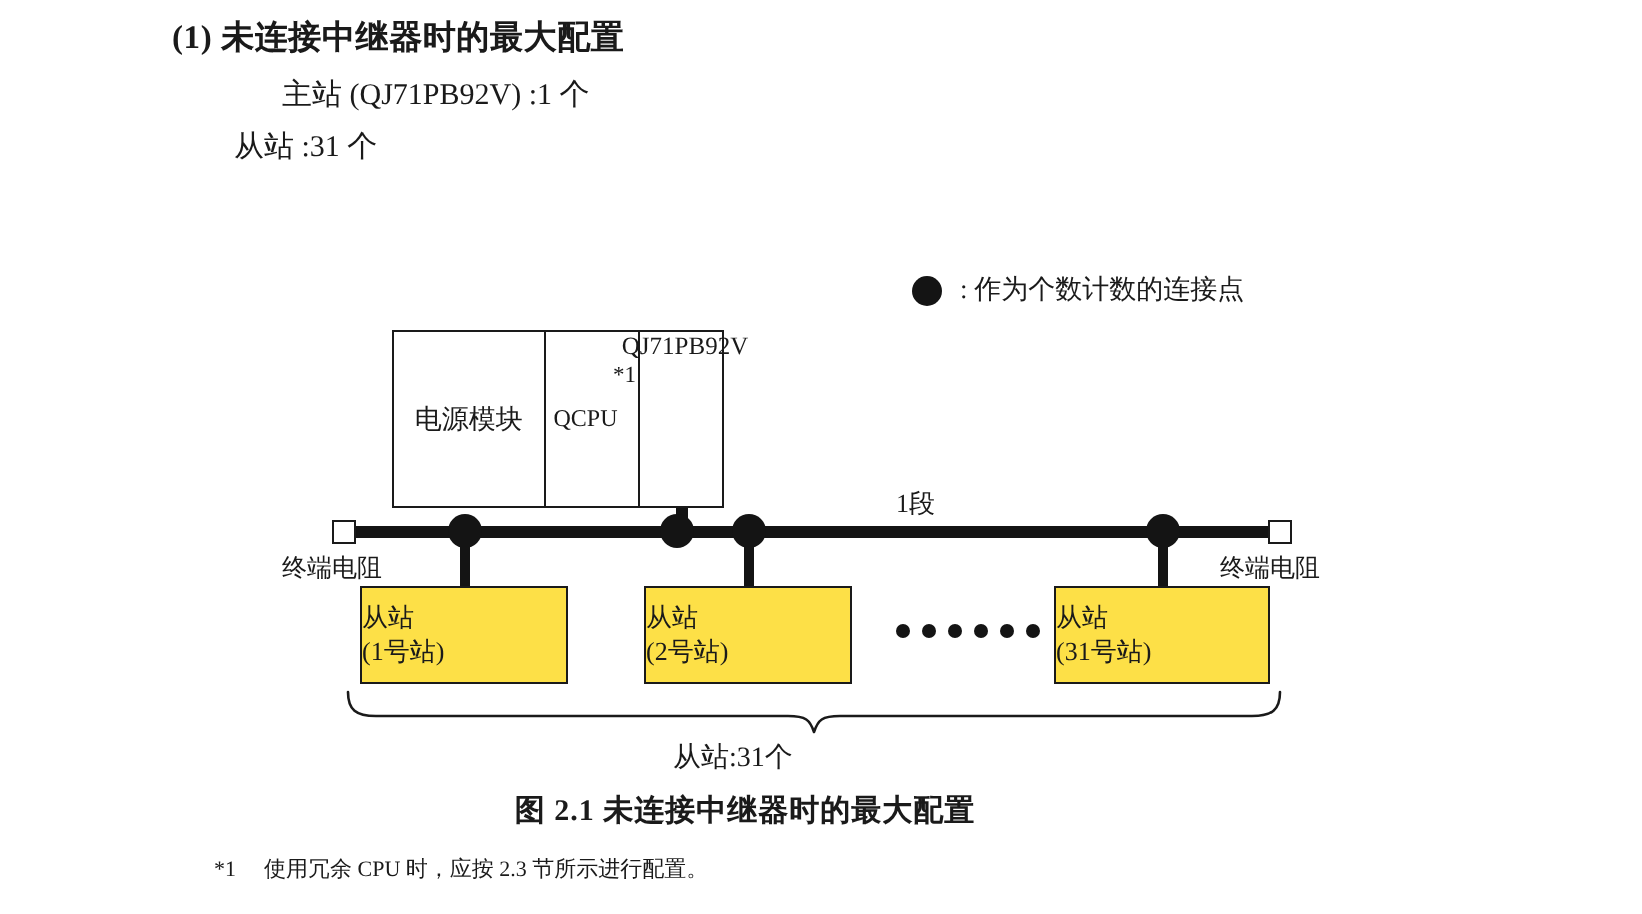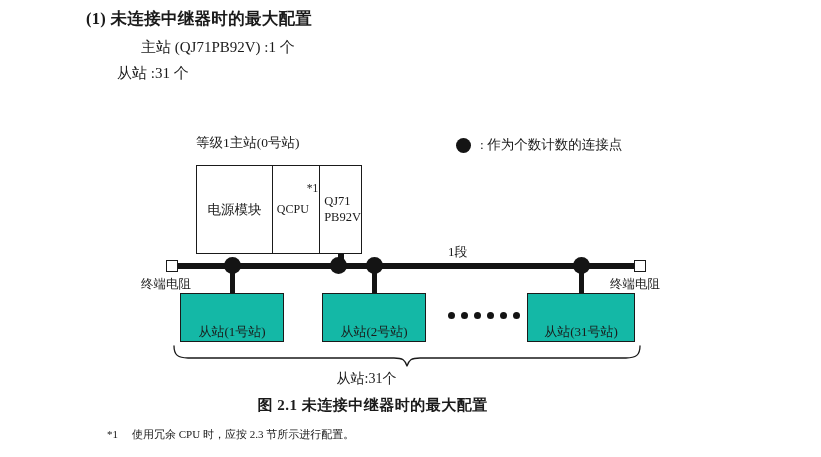--- a/index.html
+++ b/index.html
@@ -91,21 +91,21 @@
   .mcell-cpu {
     width: 48px;
     border-left: 1.4px solid #1a1a1a;
     justify-content: flex-start;
     padding-left: 4px;
     font-size: 12px;
   }
   .mcell-net {
     width: 42px;
     border-left: 1.4px solid #1a1a1a;
-    flex-direction: column;
+    flex-direction: row;
     align-items: flex-start;
     justify-content: center;
     padding-left: 4px;
     font-size: 12.5px;
     line-height: 1.22;
   }
   .footnote-mark {
     position: absolute;
     right: 1px;
     top: 16px;
@@ -159,26 +159,26 @@
   }
 
   
   .slave-box {
     position: absolute;
     top: 293px;
     height: 49px;
     border: 1.4px solid #1a1a1a;
     box-sizing: border-box;
     display: flex;
-    flex-direction: row;
-    align-items: flex-end;
+    flex-direction: column;
+    align-items: flex-start;
     justify-content: center;
     font-size: 13px;
     line-height: 1.3;
-    background: #14b8a6;
+    background: #fde047;
   }
   .ellipsis-dots {
     position: absolute;
     left: 448px; top: 312px;
     display: flex;
     gap: 6px;
   }
   .ellipsis-dots i {
     width: 7px; height: 7px;
     border-radius: 50%;
@@ -225,21 +225,20 @@
 
   <div class="sec-title">(1) 未连接中继器时的最大配置</div>
   <div class="sec-line-1">主站 (QJ71PB92V) :1 个</div>
   <div class="sec-line-2">从站 :31 个</div>
 
   <div class="legend">
     <span class="legend-dot"></span>
     <span class="legend-text">: 作为个数计数的连接点</span>
   </div>
 
-  <div class="master-label">等级1主站(0号站)</div>
 
   <div class="master-box">
     <div class="mcell mcell-psu">
       <span>电源模块</span>
     </div>
     <div class="mcell mcell-cpu">
       <span>QCPU</span>
       <span class="footnote-mark">*1</span>
     </div>
     <div class="mcell mcell-net">

